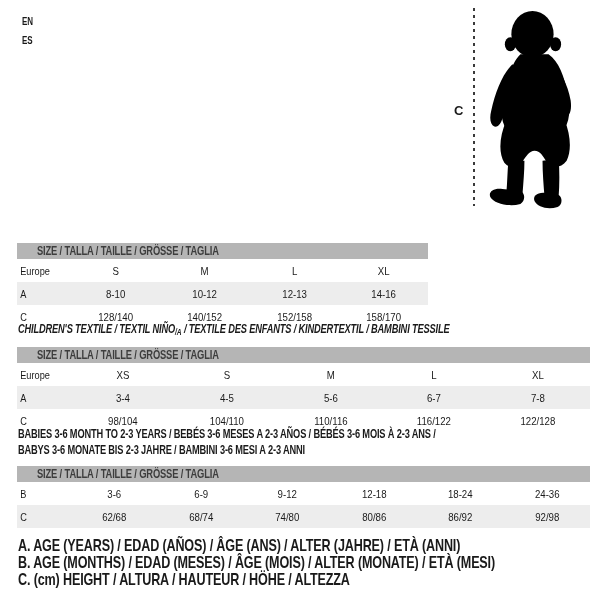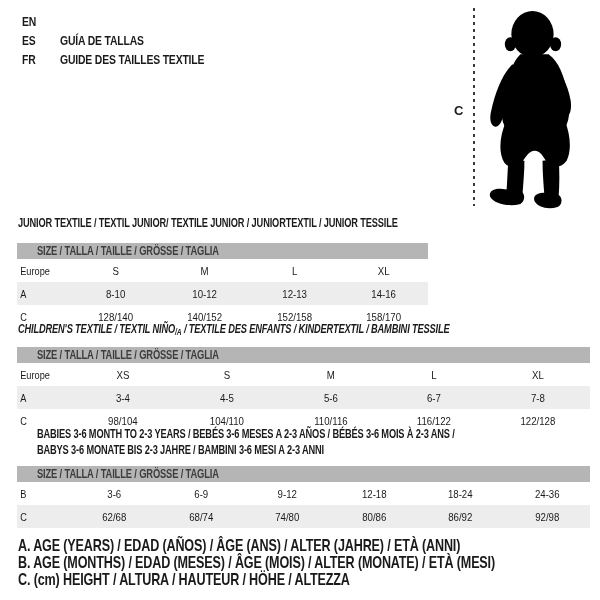--- a/index.html
+++ b/index.html
@@ -4,21 +4,21 @@
 <style>
   html,body{margin:0;padding:0;background:#ffffff;}
   #page{position:relative;width:600px;height:600px;background:#ffffff;overflow:hidden;
         font-family:"Liberation Sans", sans-serif;color:#1a1a1a;}
 
   
   .cond  {display:inline-block;transform:scaleX(0.74);transform-origin:0 50%;white-space:nowrap;letter-spacing:-0.2px;}
 
   
   .langs{position:absolute;left:22px;top:12px;}
-  .lang-row{display:flex;height:19px;align-items:center;font-size:13px;font-weight:bold;}
+  .lang-row{display:flex;height:19px;align-items:center;font-size:10px;font-weight:bold;}
   .lang-code{width:38px;}
   .lang-code > span, .lang-title > span{transform:scaleX(0.8);}
 
   
   .dash-line{position:absolute;left:473px;top:8px;width:2px;height:198px;
     background:repeating-linear-gradient(to bottom,#3a3a3a 0 3px,transparent 3px 7px);}
   .height-label{position:absolute;left:454px;top:103px;font-size:13px;font-weight:bold;}
   .baby{position:absolute;left:482px;top:8px;width:111px;height:203px;}
 
   
@@ -40,25 +40,20 @@
 <body>
 
 <div id="page">
 
   <div class="langs">
     <div class="lang-row">
       <span class="lang-code"><span class="cond">EN</span></span>
     </div>
     <div class="lang-row">
       <span class="lang-code"><span class="cond">ES</span></span>
-      <span class="lang-title"><span class="cond">GUÍA DE TALLAS</span></span>
-    </div>
-    <div class="lang-row">
-      <span class="lang-code"><span class="cond">FR</span></span>
-      <span class="lang-title"><span class="cond">GUIDE DES TAILLES TEXTILE</span></span>
     </div>
   </div>
 
   <div class="dash-line"></div>
   <div class="height-label">C</div>
   <svg class="baby" viewBox="0 0 110 202">
     <g fill="#000000">
       <ellipse cx="50" cy="26" rx="21" ry="23"></ellipse>
       <ellipse cx="28" cy="36" rx="5.5" ry="7"></ellipse>
       <ellipse cx="73" cy="36" rx="5.5" ry="7"></ellipse>
@@ -67,23 +62,20 @@
       <path d="M68,54 C78,62 85,76 88,92 C89,100 88,106 84,108 C80,109 77,104 76,97 C73,82 68,68 61,60 Z"></path>
       <ellipse cx="66" cy="101" rx="8" ry="10"></ellipse>
       <path d="M24,112 C17,128 16,144 22,154 C27,160 36,160 40,153 C44,147 47,142 52,142 C58,142 60,147 64,153 C68,160 78,160 84,152 C89,142 88,126 82,112 Z"></path>
       <path d="M26,152 C25,164 25,174 24,184 L40,186 C41,174 42,162 42,152 Z"></path>
       <path d="M8,188 C6,183 11,179 20,180 L38,182 C43,184 43,192 38,195 C27,198 12,195 8,188 Z"></path>
       <path d="M60,152 C60,164 61,176 62,188 L76,188 C77,176 77,162 76,150 Z"></path>
       <path d="M52,192 C50,187 55,183 63,184 L76,186 C80,188 80,196 75,198 C65,201 55,198 52,192 Z"></path>
     </g>
   </svg>
 
-  <div class="tbl-title" style="top:215px;">
-    <span class="cond">JUNIOR TEXTILE / TEXTIL JUNIOR/ TEXTILE JUNIOR / JUNIORTEXTIL / JUNIOR TESSILE</span>
-  </div>
   <div class="size-table" style="left:17px;top:243px;width:411px;">
     <div class="bar" style="background:#b5b5b5;color:#3d3d3d;">
       <span class="cond" style="transform:scaleX(0.78);">SIZE / TALLA / TAILLE / GRÖSSE / TAGLIA</span>
     </div>
     <div class="trow">
       <span class="lab">Europe</span>
       <span class="cell">S</span>
       <span class="cell">M</span>
       <span class="cell">L</span>
       <span class="cell">XL</span>
@@ -130,21 +122,21 @@
     <div class="trow">
       <span class="lab">C</span>
       <span class="cell">98/104</span>
       <span class="cell">104/110</span>
       <span class="cell">110/116</span>
       <span class="cell">116/122</span>
       <span class="cell">122/128</span>
     </div>
   </div>
 
-  <div class="tbl-title" style="top:426px;margin-left:19px;">
+  <div class="tbl-title" style="top:426px;">
     <span class="cond">BABIES 3-6 MONTH TO 2-3 YEARS / BEBÉS 3-6 MESES A 2-3 AÑOS / BÉBÉS 3-6 MOIS À 2-3 ANS /</span><br>
     <span class="cond">BABYS 3-6 MONATE BIS 2-3 JAHRE / BAMBINI 3-6 MESI A 2-3 ANNI</span>
   </div>
   <div class="size-table" style="left:17px;top:466px;width:573px;">
     <div class="bar" style="background:#b5b5b5;color:#3d3d3d;">
       <span class="cond" style="transform:scaleX(0.78);">SIZE / TALLA / TAILLE / GRÖSSE / TAGLIA</span>
     </div>
     <div class="trow">
       <span class="lab">B</span>
       <span class="cell">3-6</span>

